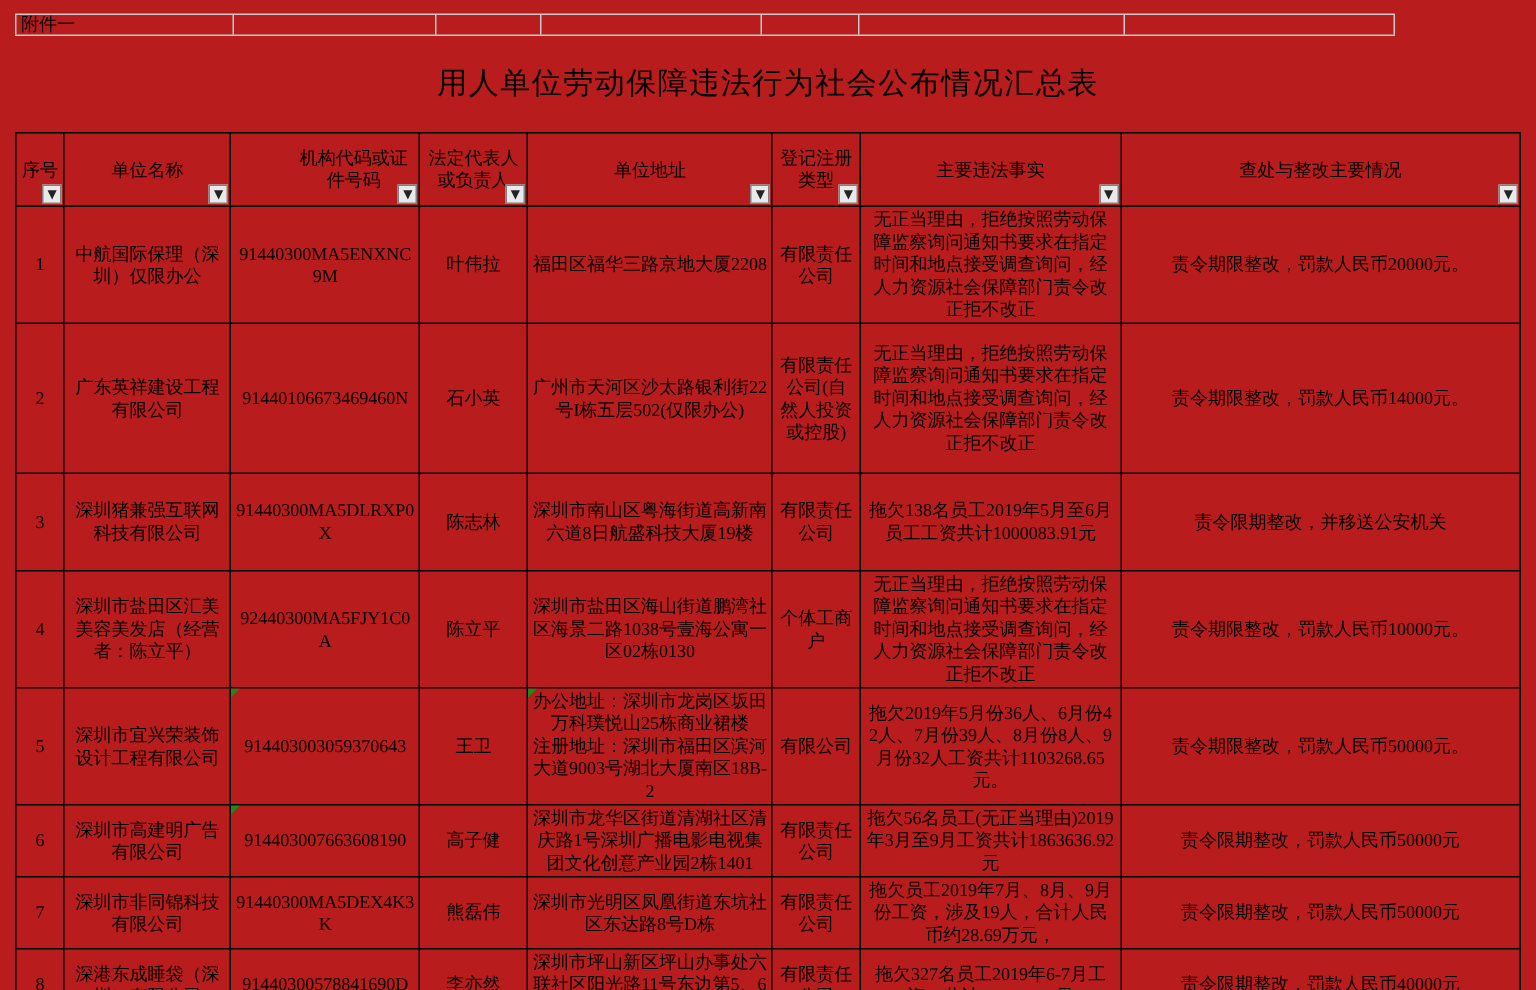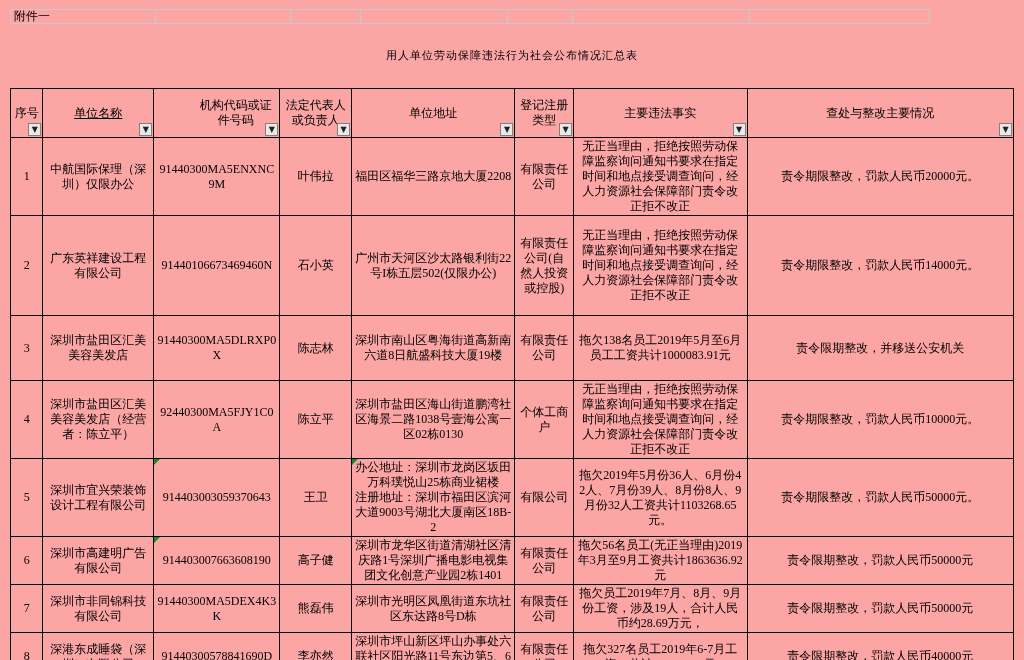--- a/index.html
+++ b/index.html
@@ -1,29 +1,29 @@
 <!DOCTYPE html>
 <html><head>
 <meta charset="utf-8">
 <style>
   html,body{margin:0;padding:0;background:#fff;}
-  .canvas{position:relative;width:1024px;height:660px;background:#fca5a5;overflow:hidden;
+  .canvas{position:relative;width:1024px;height:660px;background:#b91c1c;overflow:hidden;
           font-family:"Liberation Serif","DejaVu Serif",serif;color:#000;}
 
   
   .topgrid{position:absolute;left:10px;top:9px;height:13px;display:flex;
            border-top:1px solid #c9c9c9;border-bottom:1px solid #c9c9c9;}
   .tg-cell{border-left:1px solid #c9c9c9;box-sizing:border-box;height:13px;}
   .tg-cell:last-child{border-right:1px solid #c9c9c9;}
   .attachment{font-size:12px;line-height:13px;padding-left:3px;white-space:nowrap;}
 
   
   .title-bar{position:absolute;left:10px;top:22px;width:1004px;height:66px;
              display:flex;align-items:center;justify-content:center;}
-  .title-text{font-size:11px;letter-spacing:1px;}
+  .title-text{font-size:20px;letter-spacing:1px;}
 
   
   table.main{position:absolute;left:10px;top:88px;width:1004px;
              border-collapse:collapse;table-layout:fixed;}
   table.main th, table.main td{border:1px solid #000;box-sizing:border-box;
              position:relative;vertical-align:middle;overflow:hidden;}
   table.main th{font-weight:normal;font-size:12px;line-height:15px;text-align:center;padding:2px 2px;}
   table.main td{font-size:12px;line-height:15px;padding:1px 3px;word-break:break-all;}
   .al-left{text-align:center;}
   .al-center{text-align:center;}
@@ -56,21 +56,21 @@
   </div>
 
   <div class="title-bar">
     <span class="title-text">用人单位劳动保障违法行为社会公布情况汇总表</span>
   </div>
 
   <table class="main">
     <thead>
         <tr id="head-row" style="height: 49px;">
           <th style="width: 32px; margin-left: 48px;"><span>序号</span><button class="filter-btn">▼</button></th>
-          <th style="width: 110px; text-decoration: underline;"><span>单位名称</span><button class="filter-btn">▼</button></th>
+          <th style="width: 110px;"><span>单位名称</span><button class="filter-btn">▼</button></th>
           <th style="width: 125px; padding-left: 40px;"><span>机构代码或证件号码</span><button class="filter-btn">▼</button></th>
           <th style="width: 71px;"><span>法定代表人或负责人</span><button class="filter-btn">▼</button></th>
           <th style="width: 162px;"><span>单位地址</span><button class="filter-btn">▼</button></th>
           <th style="width: 58px;"><span>登记注册类型</span><button class="filter-btn">▼</button></th>
           <th style="width: 172px;"><span>主要违法事实</span><button class="filter-btn">▼</button></th>
           <th style="width: 264px;"><span>查处与整改主要情况</span><button class="filter-btn">▼</button></th>
         </tr>
       </thead>
     <tbody id="body-rows">
         <tr style="height: 73px;">
@@ -88,21 +88,21 @@
           <td class="al-left">广东英祥建设工程有限公司</td>
           <td class="al-center">91440106673469460N</td>
           <td class="al-center">石小英</td>
           <td class="al-center prewrap">广州市天河区沙太路银利街22号I栋五层502(仅限办公)</td>
           <td class="al-center">有限责任公司(自然人投资或控股)</td>
           <td class="al-left">无正当理由，拒绝按照劳动保障监察询问通知书要求在指定时间和地点接受调查询问，经人力资源社会保障部门责令改正拒不改正</td>
           <td class="al-left">责令期限整改，罚款人民币14000元。</td>
         </tr>
         <tr style="height: 65px;">
           <td class="al-center">3</td>
-          <td class="al-center">深圳市盐田区汇美美容美发店</td>
+          <td class="al-center">深圳猪兼强互联网科技有限公司</td>
           <td class="al-center">91440300MA5DLRXP0X</td>
           <td class="al-center">陈志林</td>
           <td class="al-center prewrap">深圳市南山区粤海街道高新南六道8日航盛科技大厦19楼</td>
           <td class="al-center">有限责任公司</td>
           <td class="al-center">拖欠138名员工2019年5月至6月员工工资共计1000083.91元</td>
           <td class="al-left">责令限期整改，并移送公安机关</td>
         </tr>
         <tr style="height: 71px;">
           <td class="al-center">4</td>
           <td class="al-center">深圳市盐田区汇美美容美发店（经营者：陈立平）</td>

